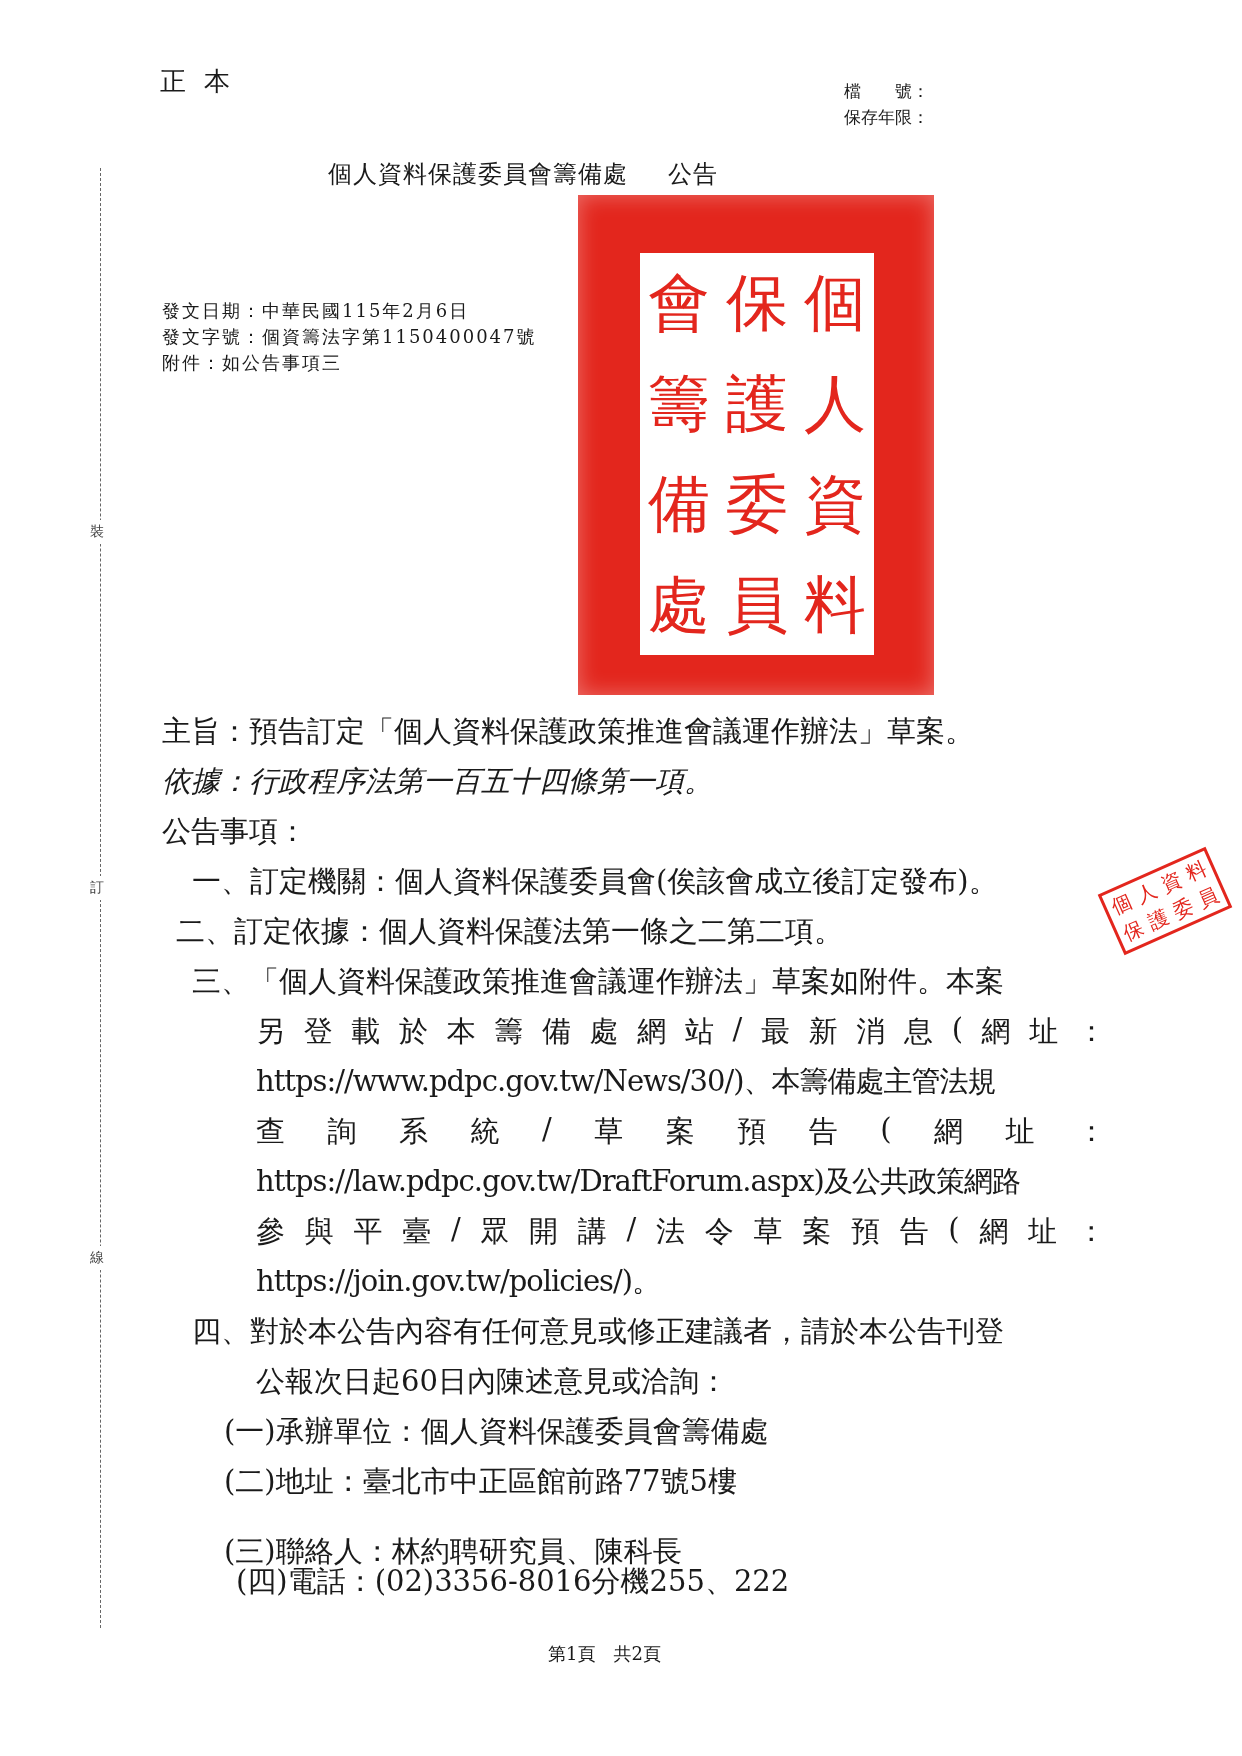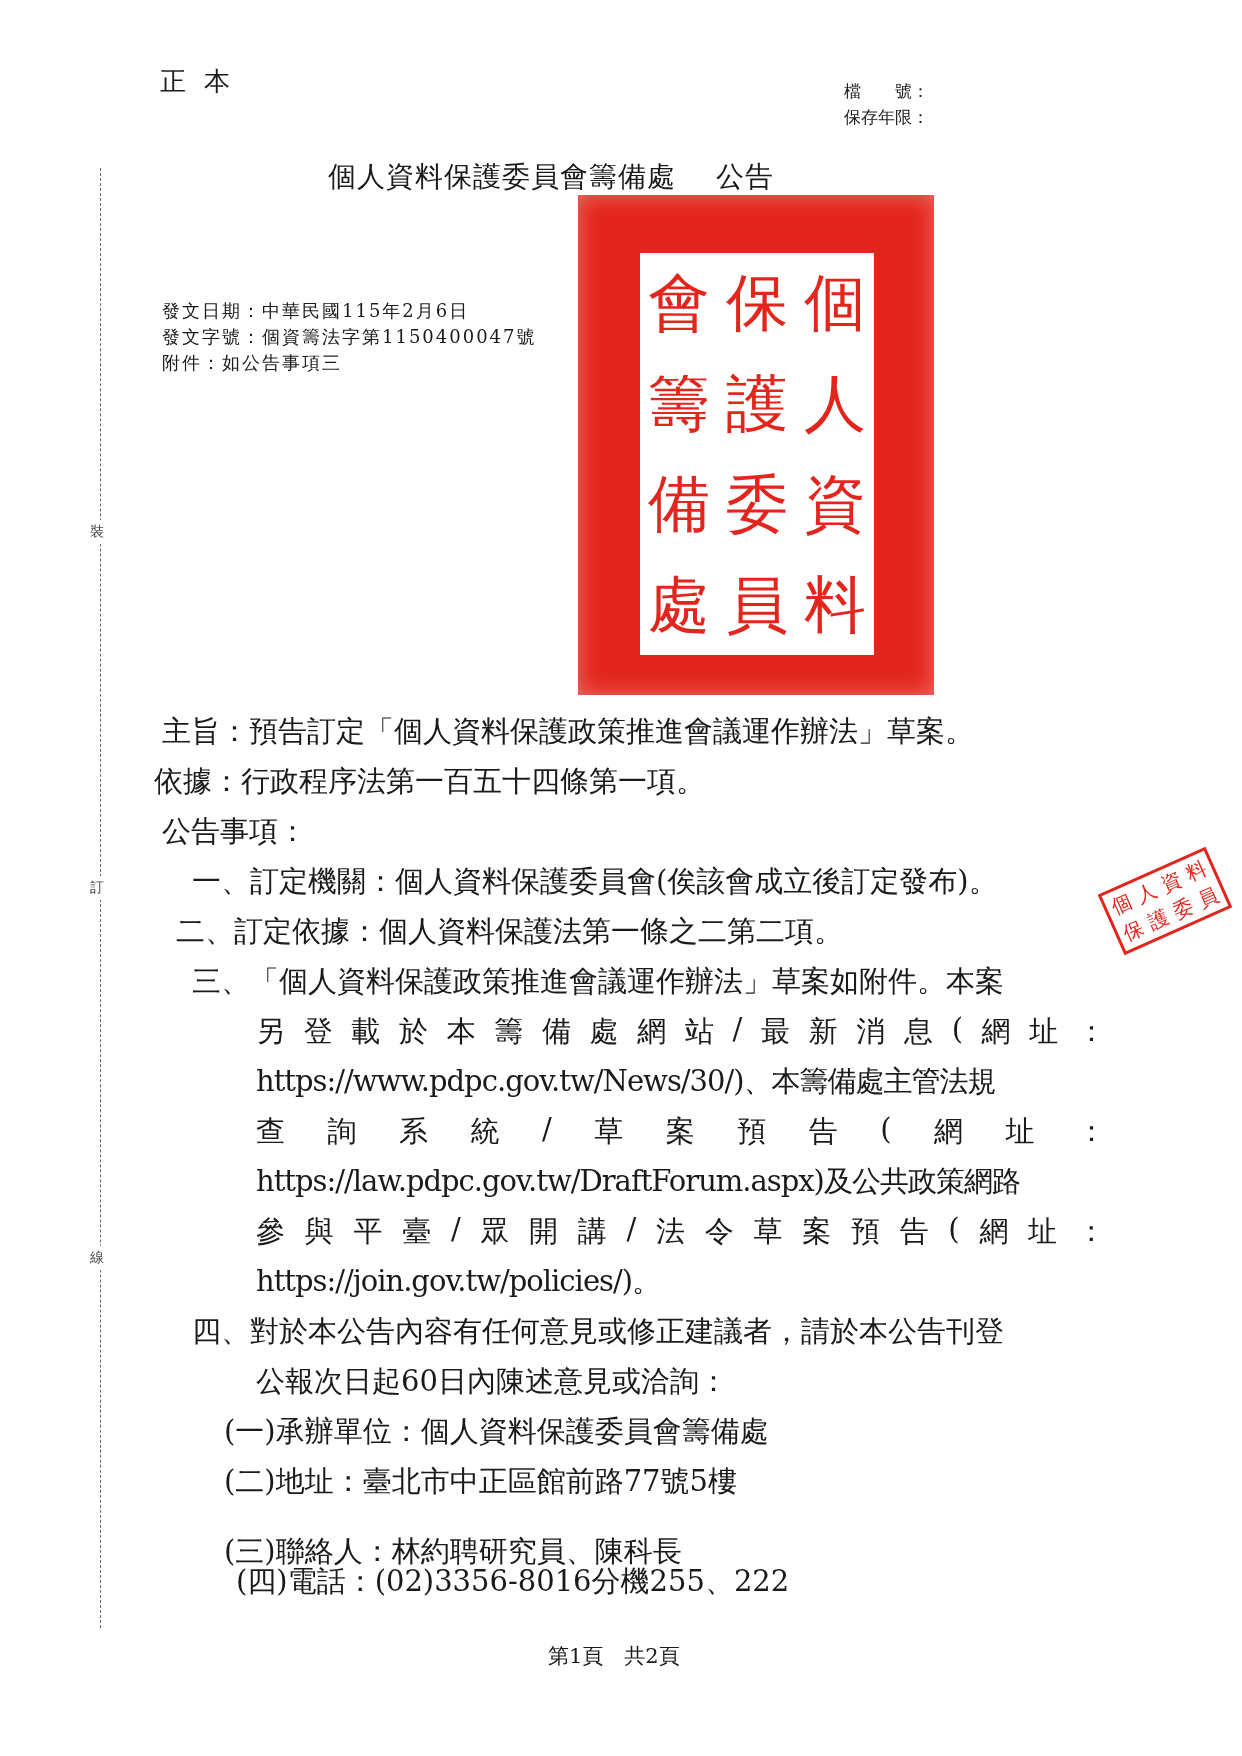--- a/index.html
+++ b/index.html
@@ -2,21 +2,21 @@
 <html><head>
 <meta charset="utf-8">
 <style>
   html, body { margin:0; padding:0; background:#ffffff; }
   body { width:1242px; height:1756px; position:relative; overflow:hidden;
          font-family:"DejaVu Serif","Liberation Serif",serif; color:#1a1a1a; }
   .abs { position:absolute; }
   .copy-mark { left:160px; top:64px; font-size:26px; letter-spacing:18px; }
   .file-meta { left:800px; top:78px; font-size:17px; line-height:26px; }
   .file-meta .row { white-space:nowrap;margin-left:44px; }
-  .title { left:328px; top:158px; font-size:28px; white-space:nowrap; letter-spacing:1px; }
+  .title { left:328px; top:158px; font-size:24px; white-space:nowrap; letter-spacing:1px; }
   .title .gap { display:inline-block; width:40px; }
   .meta { left:162px; top:270px; font-size:18px; line-height:26px; letter-spacing:2px;margin-top:28px; }
   .meta .row { white-space:nowrap; }
 
   
   .bind-line { left:100px; top:168px; width:0; height:1460px; border-left:1.6px dashed #666; }
   .bind-char { left:90px; font-size:14px; background:#fff; padding:3px 0; color:#444; }
 
   
   .seal { left:578px; top:195px; width:356px; height:500px;
@@ -30,21 +30,21 @@
   
   .seal-small { left:1106px; top:868px; width:108px; height:56px; border:3px solid #e3261d;
                 transform:rotate(-24deg); display:grid; grid-template-columns:repeat(4,1fr);
                 grid-template-rows:repeat(2,1fr); gap:1px; padding:2px; background:#fff; }
   .seal-small span { color:#e3261d; font-size:20px; display:flex; align-items:center; justify-content:center;
                      font-family:"DejaVu Sans","Liberation Sans",sans-serif; }
 
   .body { font-size:29px; white-space:nowrap; }
   .line { position:absolute; white-space:nowrap; }
   .just { display:flex; justify-content:space-between; width:850px; }
-  .footer { left:548px; top:1642px; font-size:21px; white-space:nowrap; }
+  .footer { left:548px; top:1642px; font-size:18px; white-space:nowrap; }
 </style>
 </head>
 <body>
 
 <div class="abs copy-mark">正本</div>
 <div class="abs file-meta">
   <div class="row">檔　　號：</div>
   <div class="row">保存年限：</div>
 </div>
 
@@ -86,21 +86,21 @@
   <span>資</span>
   <span>料</span>
   <span>保</span>
   <span>護</span>
   <span>委</span>
   <span>員</span>
 </div>
 
 <div class="body">
   <div class="line" style="left:162px; top:712px;">主旨：預告訂定「個人資料保護政策推進會議運作辦法」草案。</div>
-  <div class="line" style="left:154px; top:762px;">依據：行政程序法第一百五十四條第一項。</div>
+  <div class="line" style="left:162px; top:762px;font-style:italic;">依據：行政程序法第一百五十四條第一項。</div>
   <div class="line" style="left:162px; top:812px;">公告事項：</div>
 
   <div class="line" style="left:192px; top:862px;">一、訂定機關：個人資料保護委員會(俟該會成立後訂定發布)。</div>
   <div class="line" style="left:176px; top:912px;">二、訂定依據：個人資料保護法第一條之二第二項。</div>
   <div class="line" style="left:192px; top:962px;">三、「個人資料保護政策推進會議運作辦法」草案如附件。本案</div>
 
   <div class="line just" style="left:256px; top:1012px;">
     <span>另</span>
       <span>登</span>
       <span>載</span>

